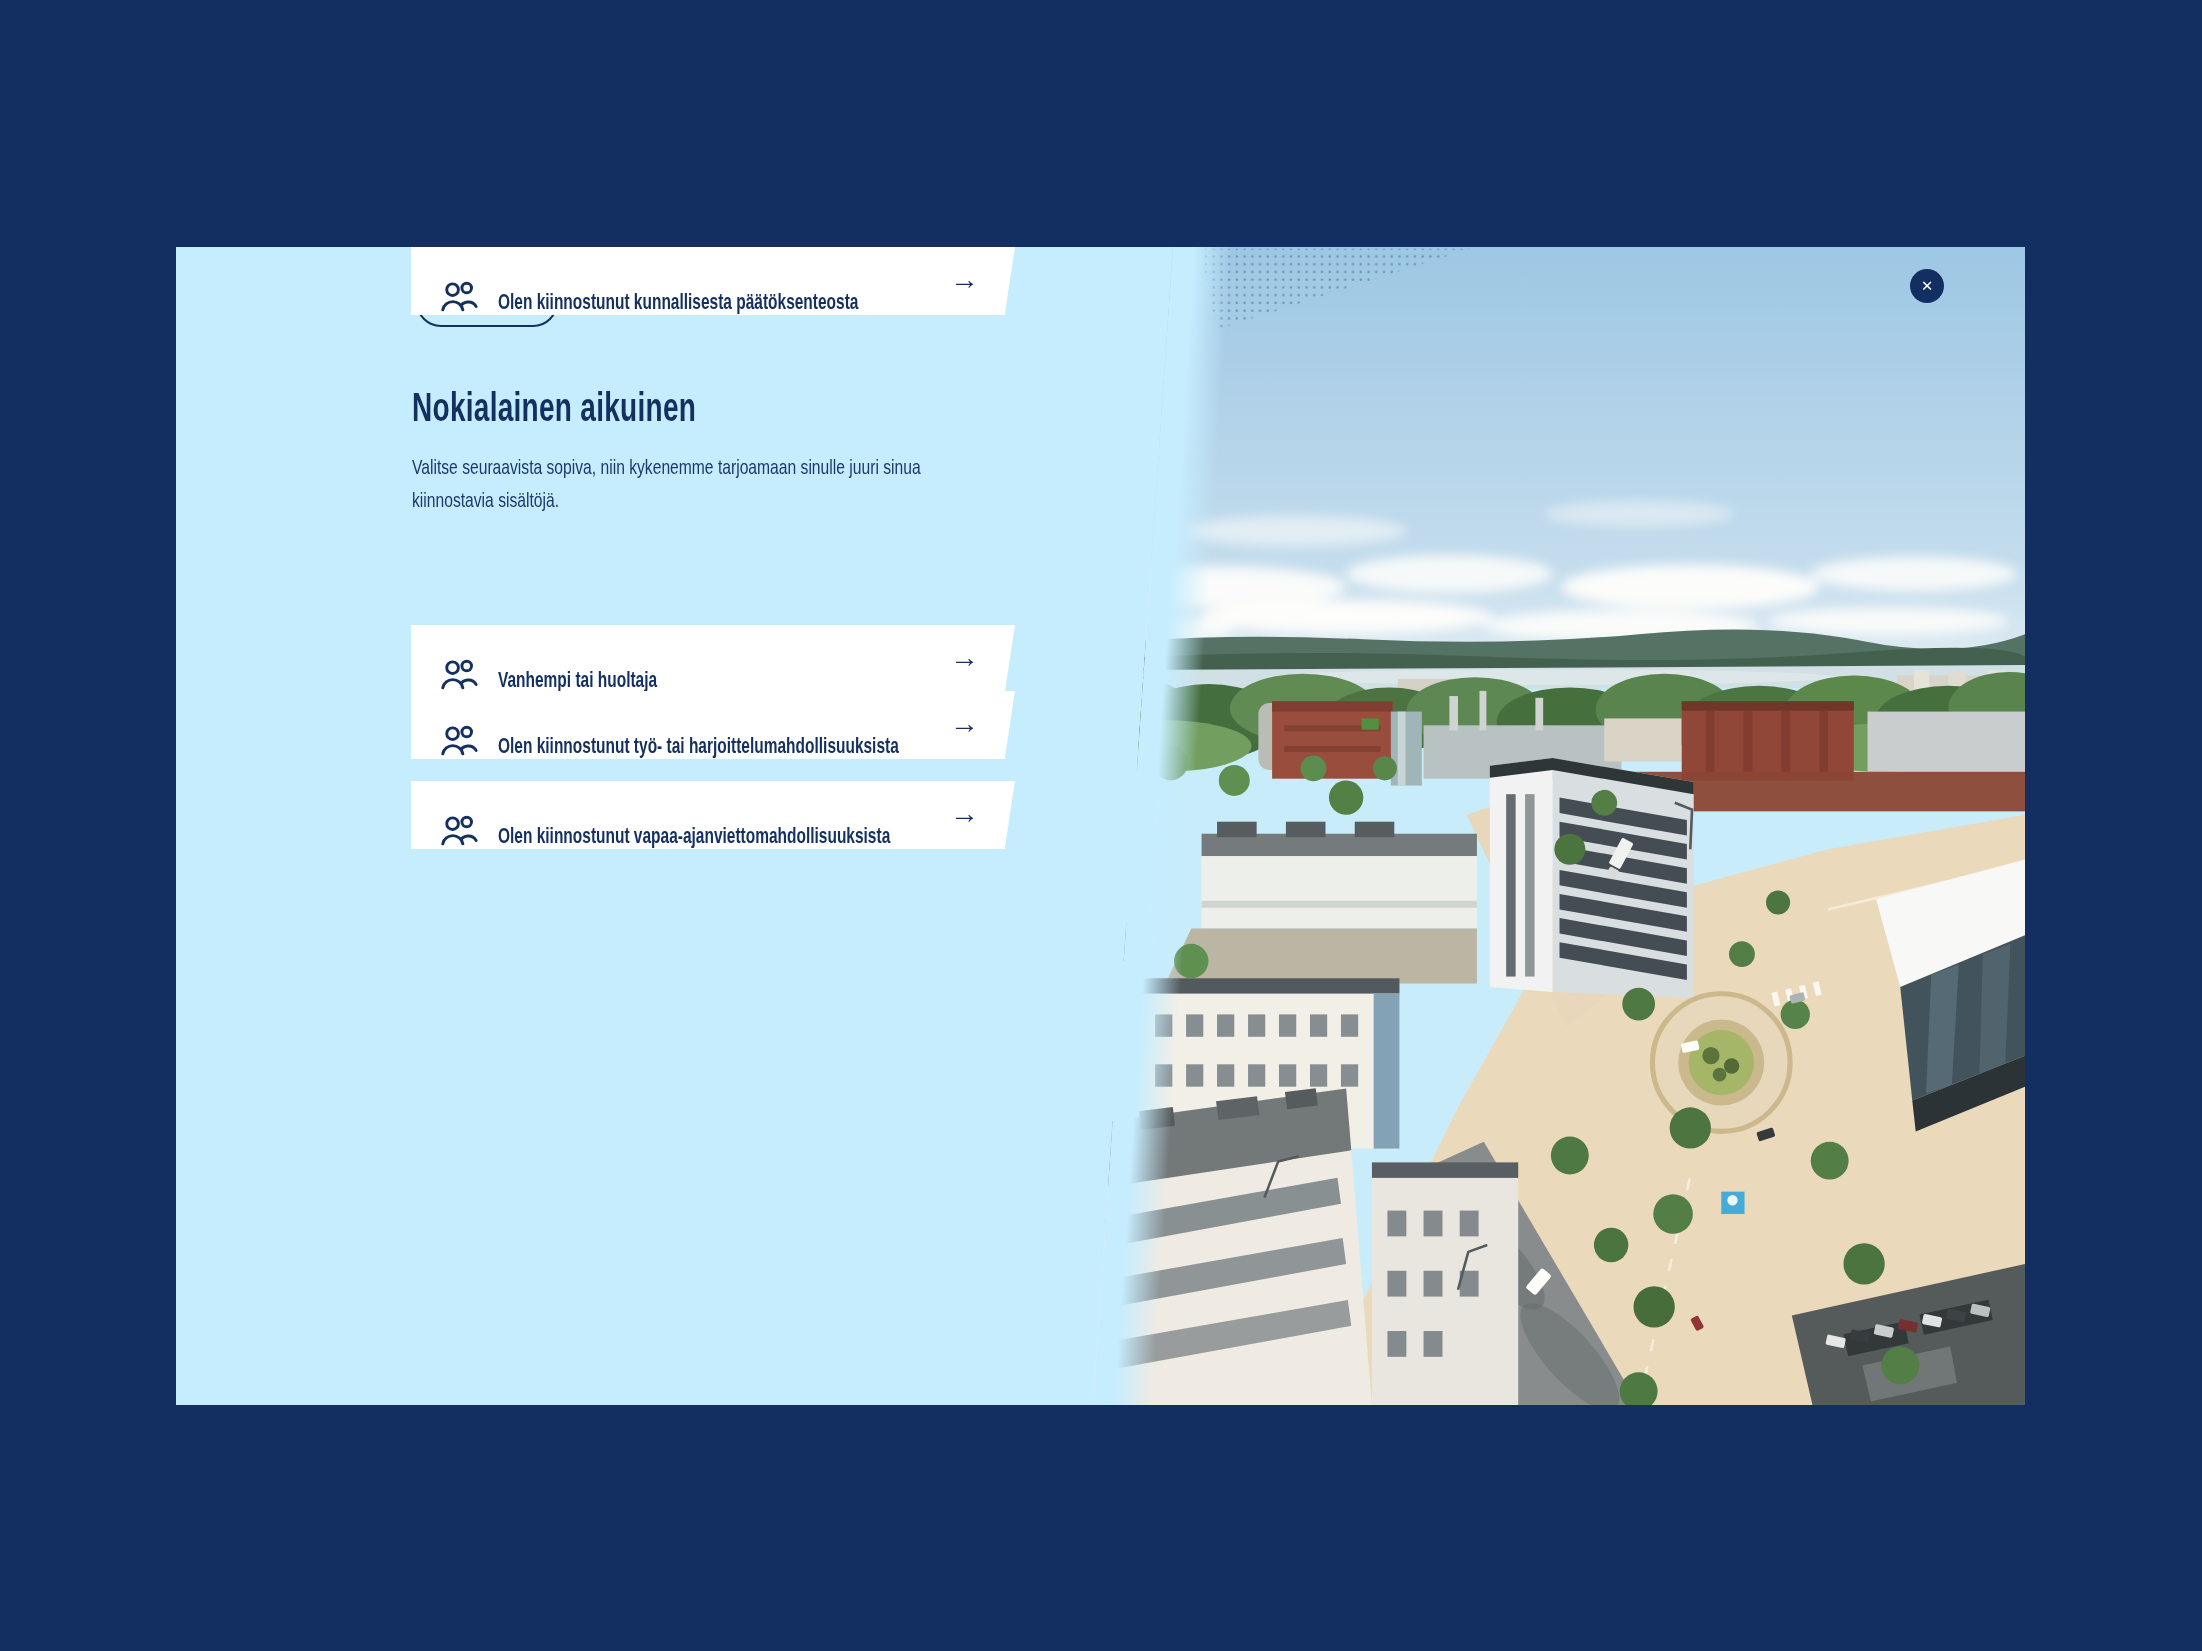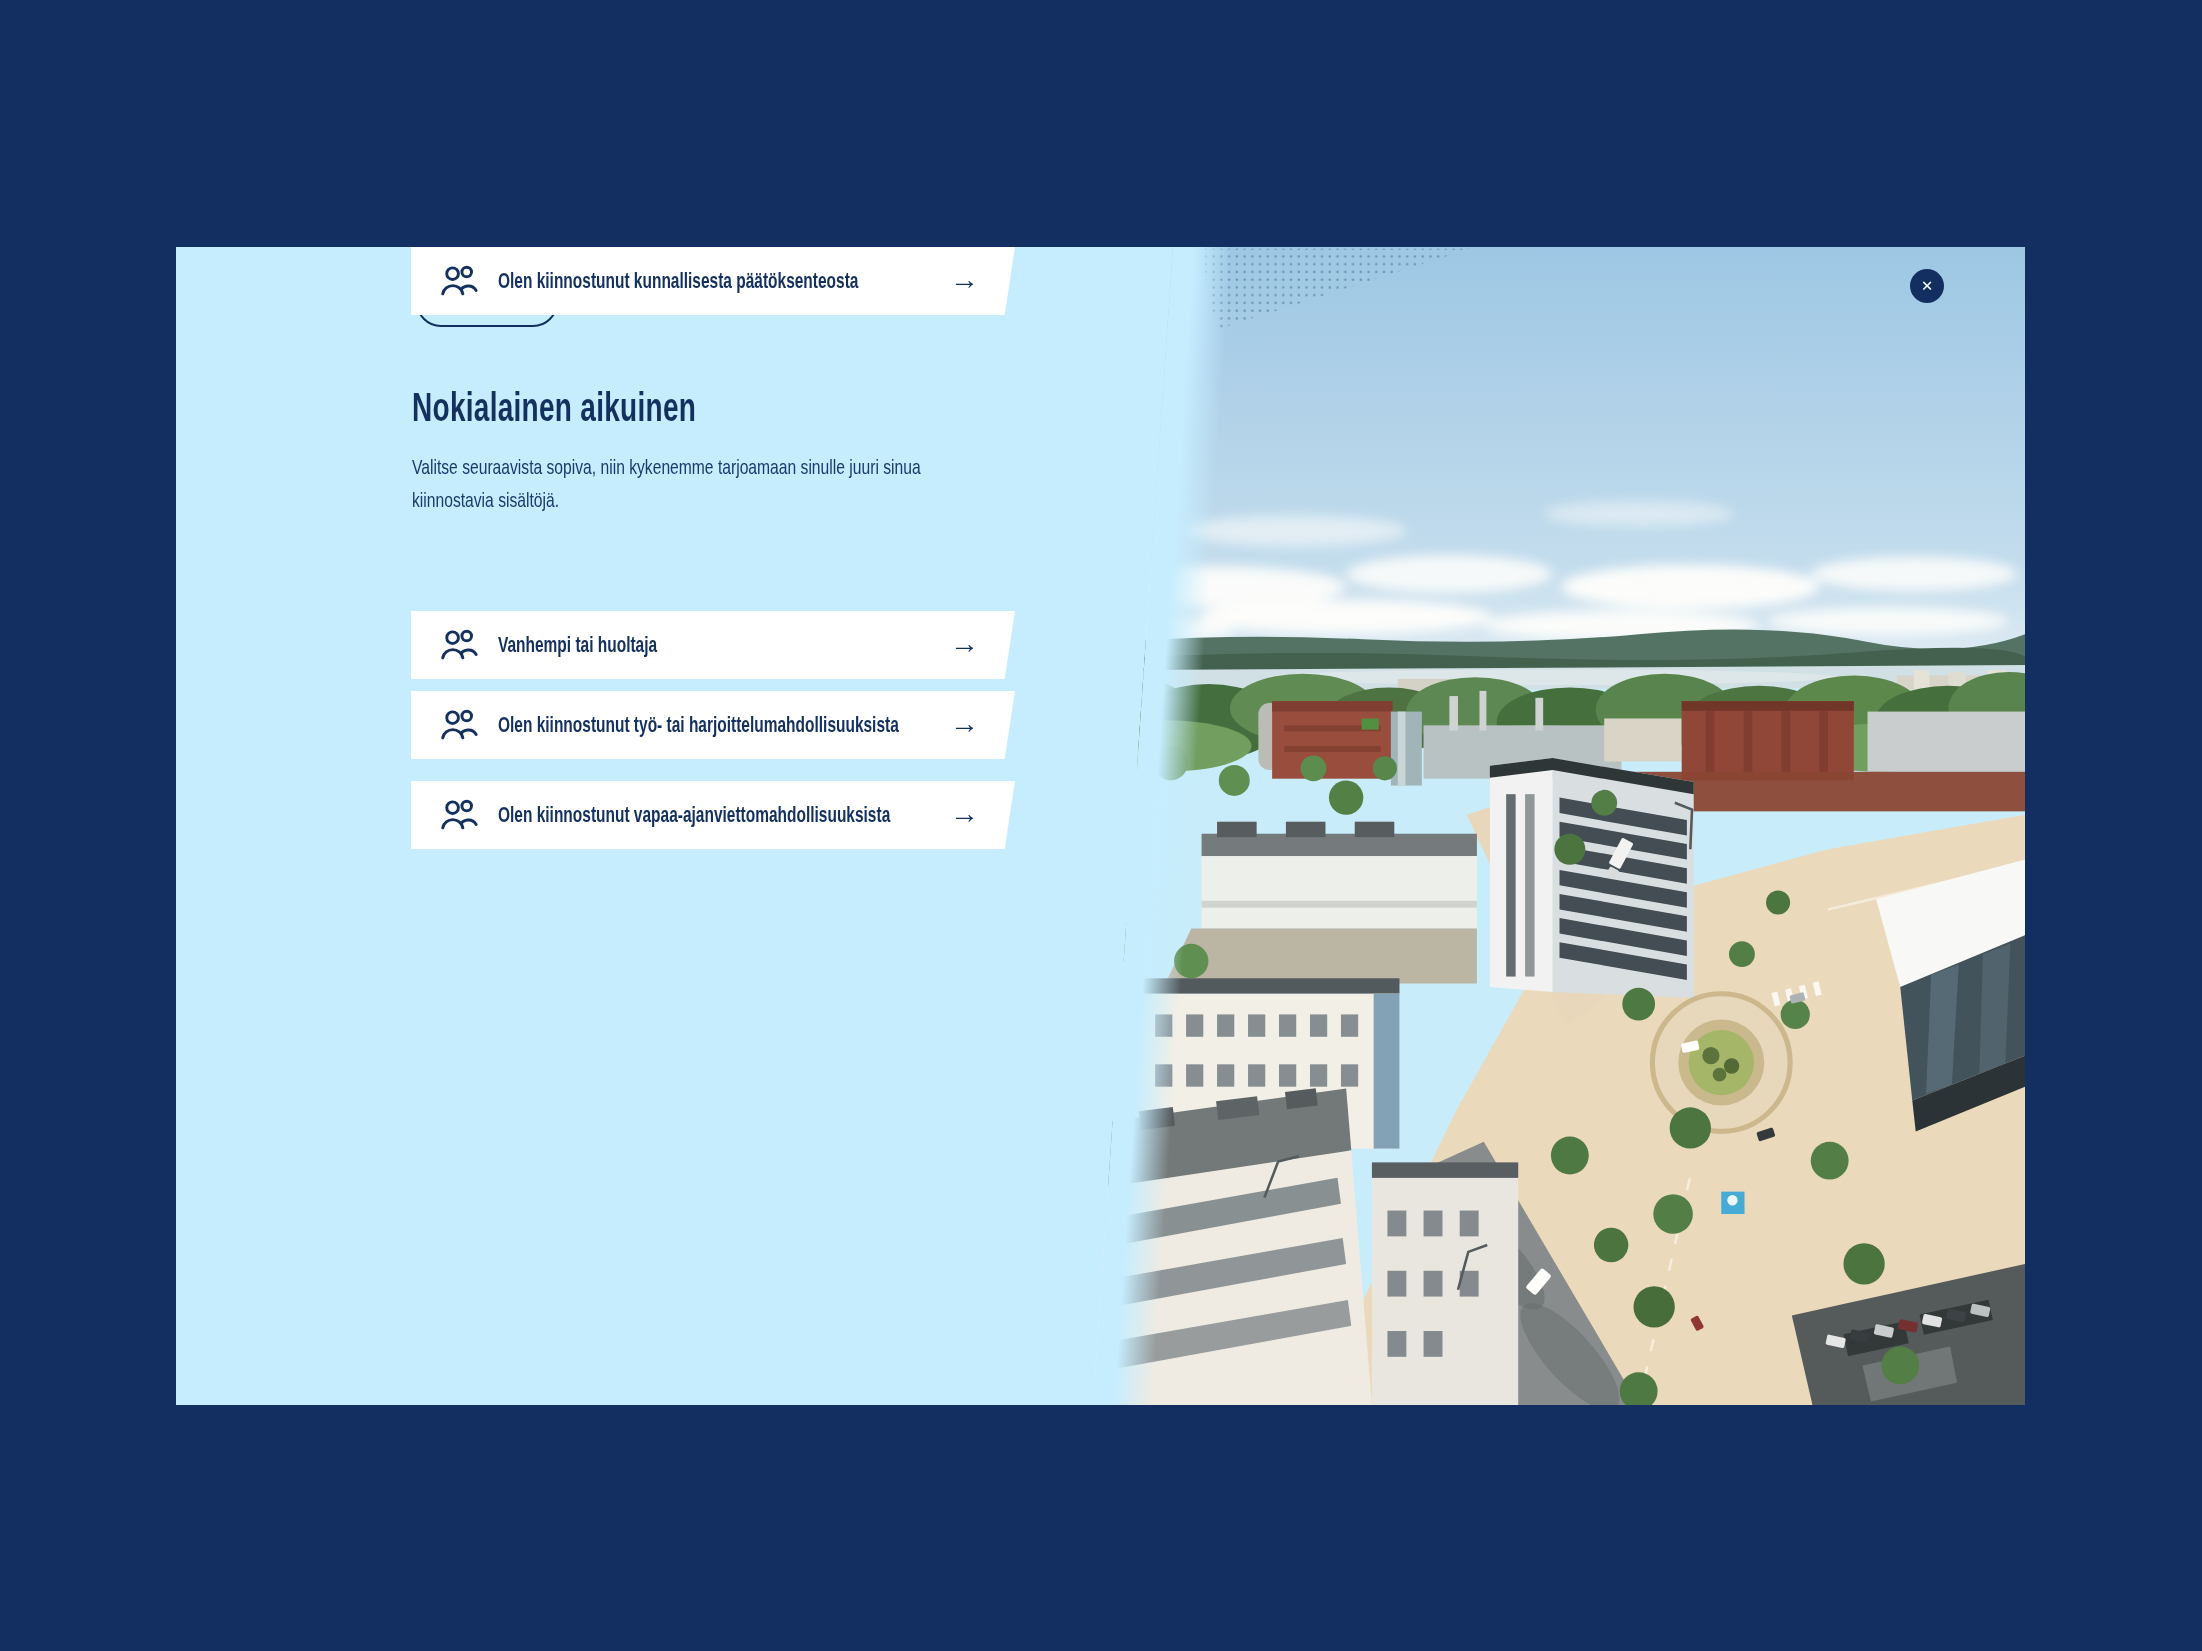--- a/index.html
+++ b/index.html
@@ -42,25 +42,25 @@
     letter-spacing:0.4px;
   }
   .page-desc {
     position:absolute; left:236px; top:204px; width:779px;
     font-size:20.6px; line-height:1.58; color:#1a3a6e;
     transform:scaleX(.76); transform-origin:left top;
   }
   .option {
     position:absolute; left:235px; width:604px; height:68px; background:#ffffff;
     clip-path:polygon(0 0, 100% 0, calc(100% - 10.3px) 100%, 0 100%);
-    display:flex; align-items:center; cursor:pointer;
+    display:flex; align-items:flex-end; cursor:pointer;
     filter:drop-shadow(0 1.7px 1.7px rgba(19,46,96,.10));
   }
   .option:nth-of-type(1){ top:299px; }
-  .option:nth-of-type(2){ top:364px; }
+  .option:nth-of-type(2){ top:378px; }
   .option:nth-of-type(3){ top:444px; }
   .option:nth-of-type(4){ top:534px; }
   .option .people { margin-left:27.5px; margin-right:19px; flex:0 0 auto; }
   .option .opt-label {
     font-size:21.5px; font-weight:bold; color:#14305f; white-space:nowrap;
     transform:scaleX(.72); transform-origin:left center;
   }
   .option .arrow-glyph {
     position:absolute; right:36px; top:50%; transform:translateY(-56%);
     font-size:29px; color:#14305f; font-weight:bold; line-height:1;

